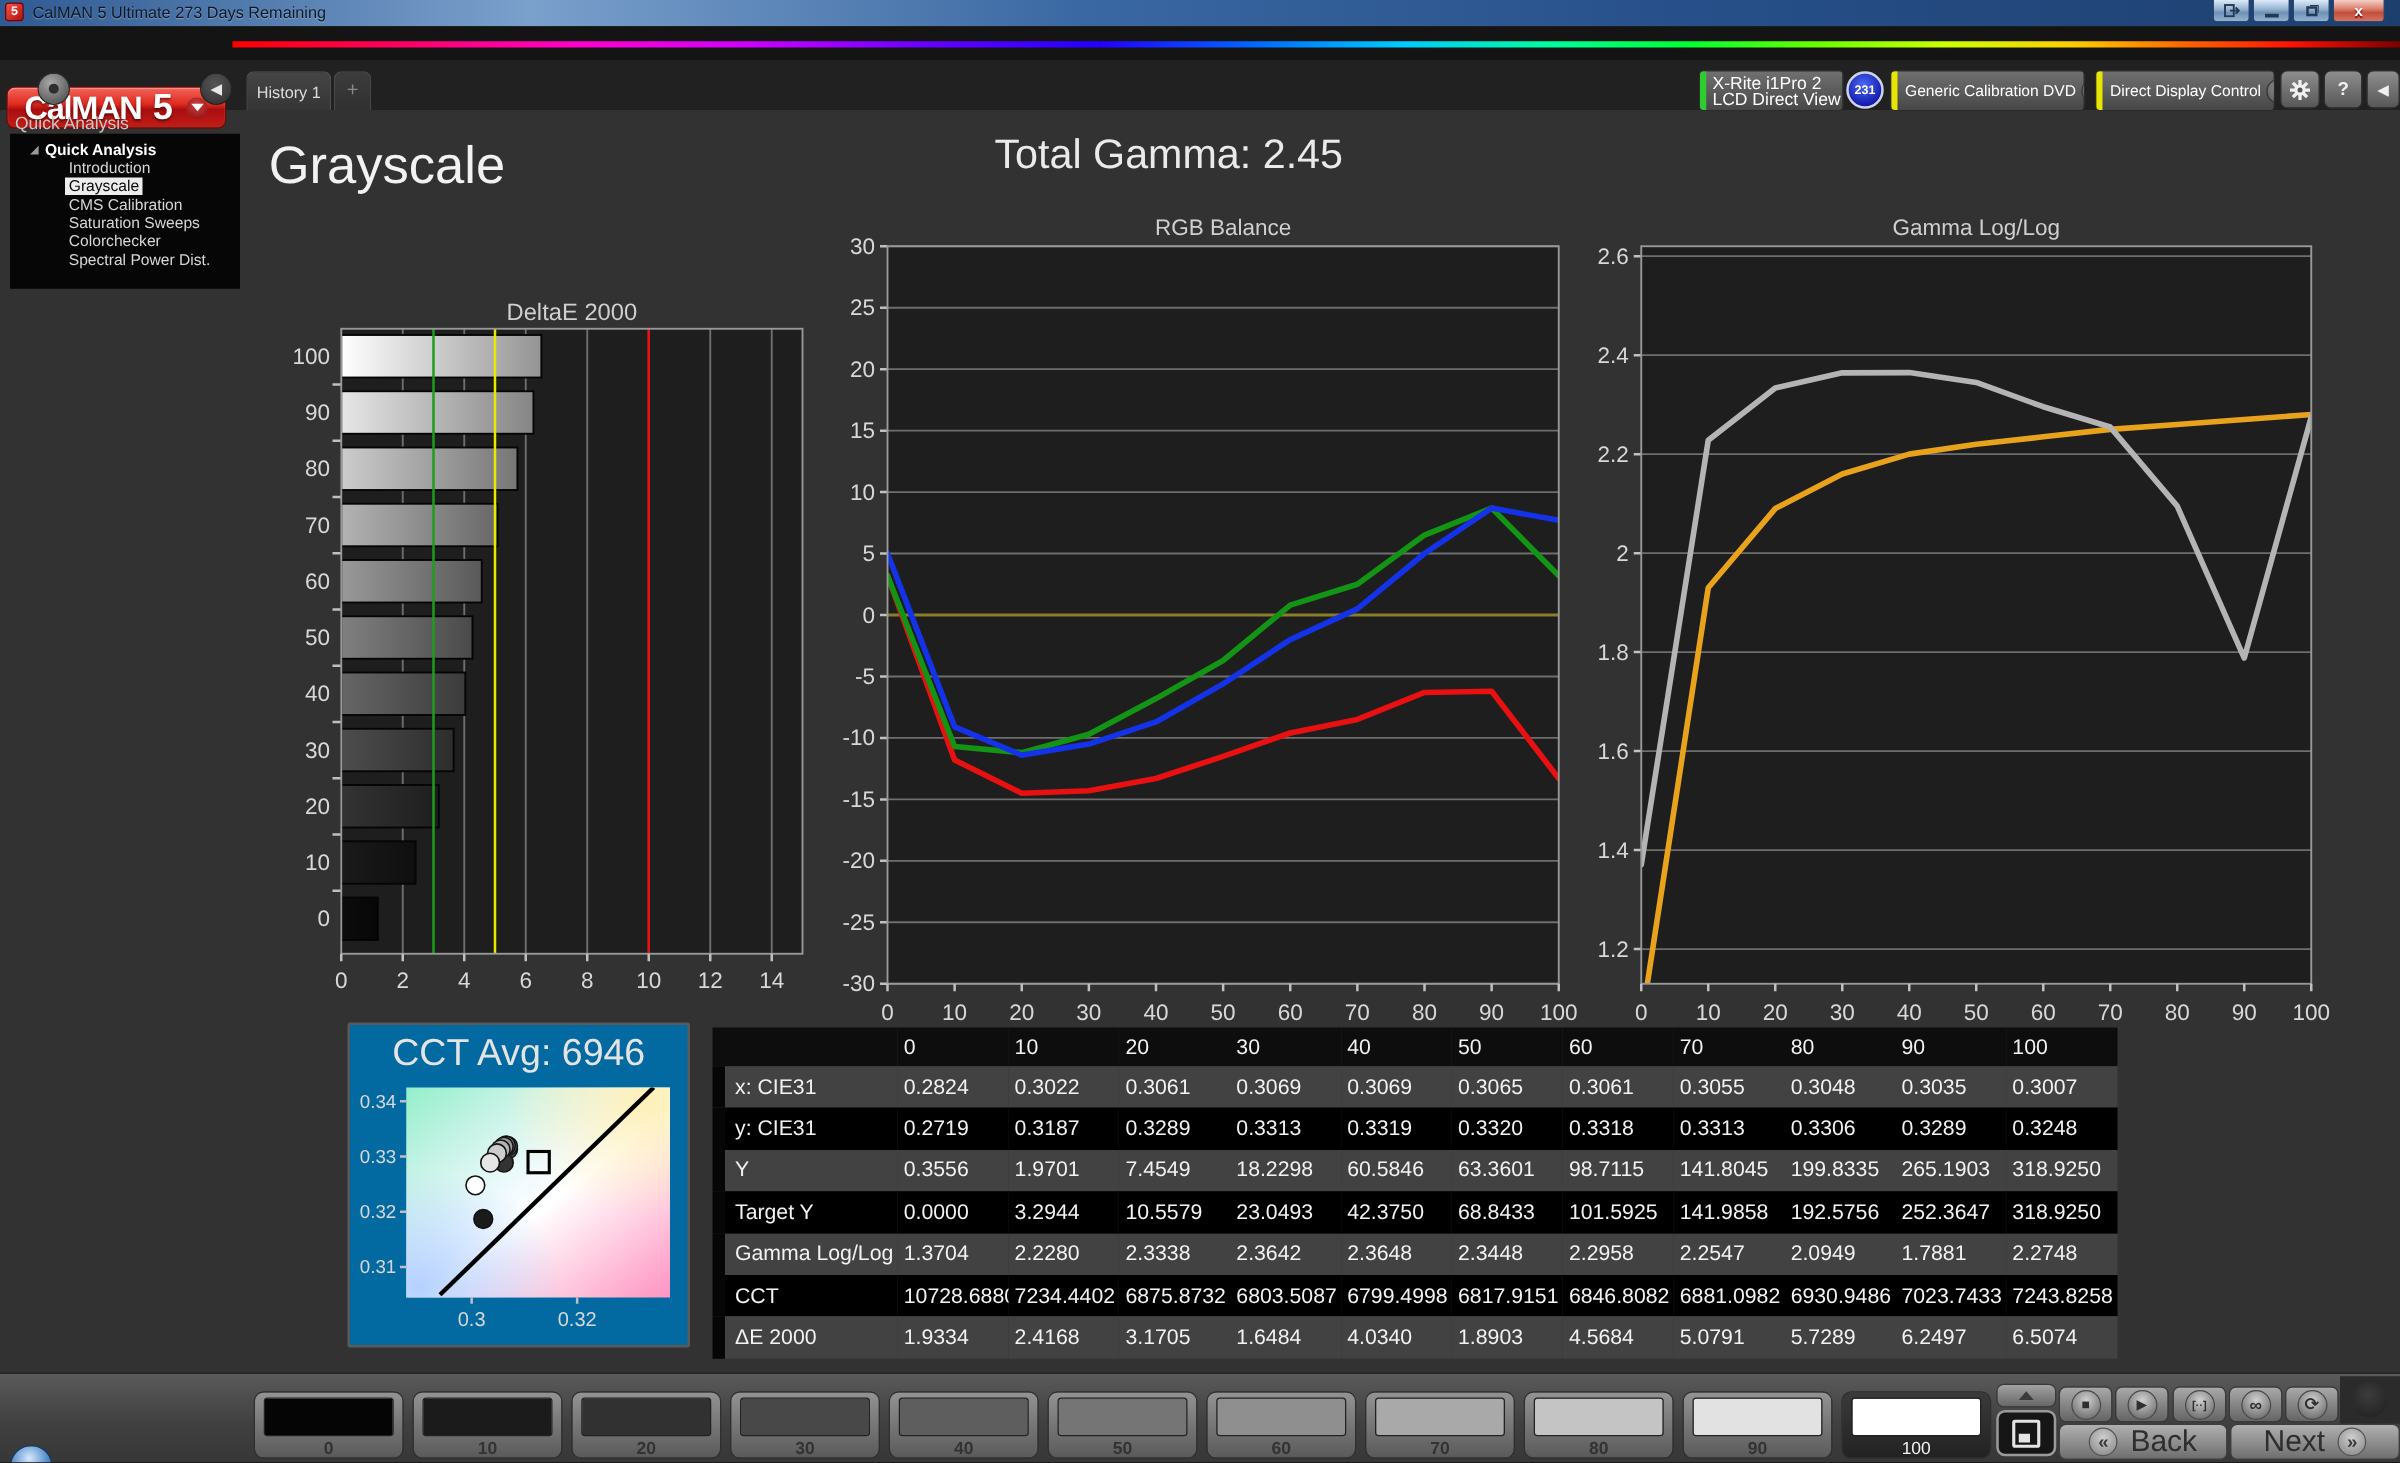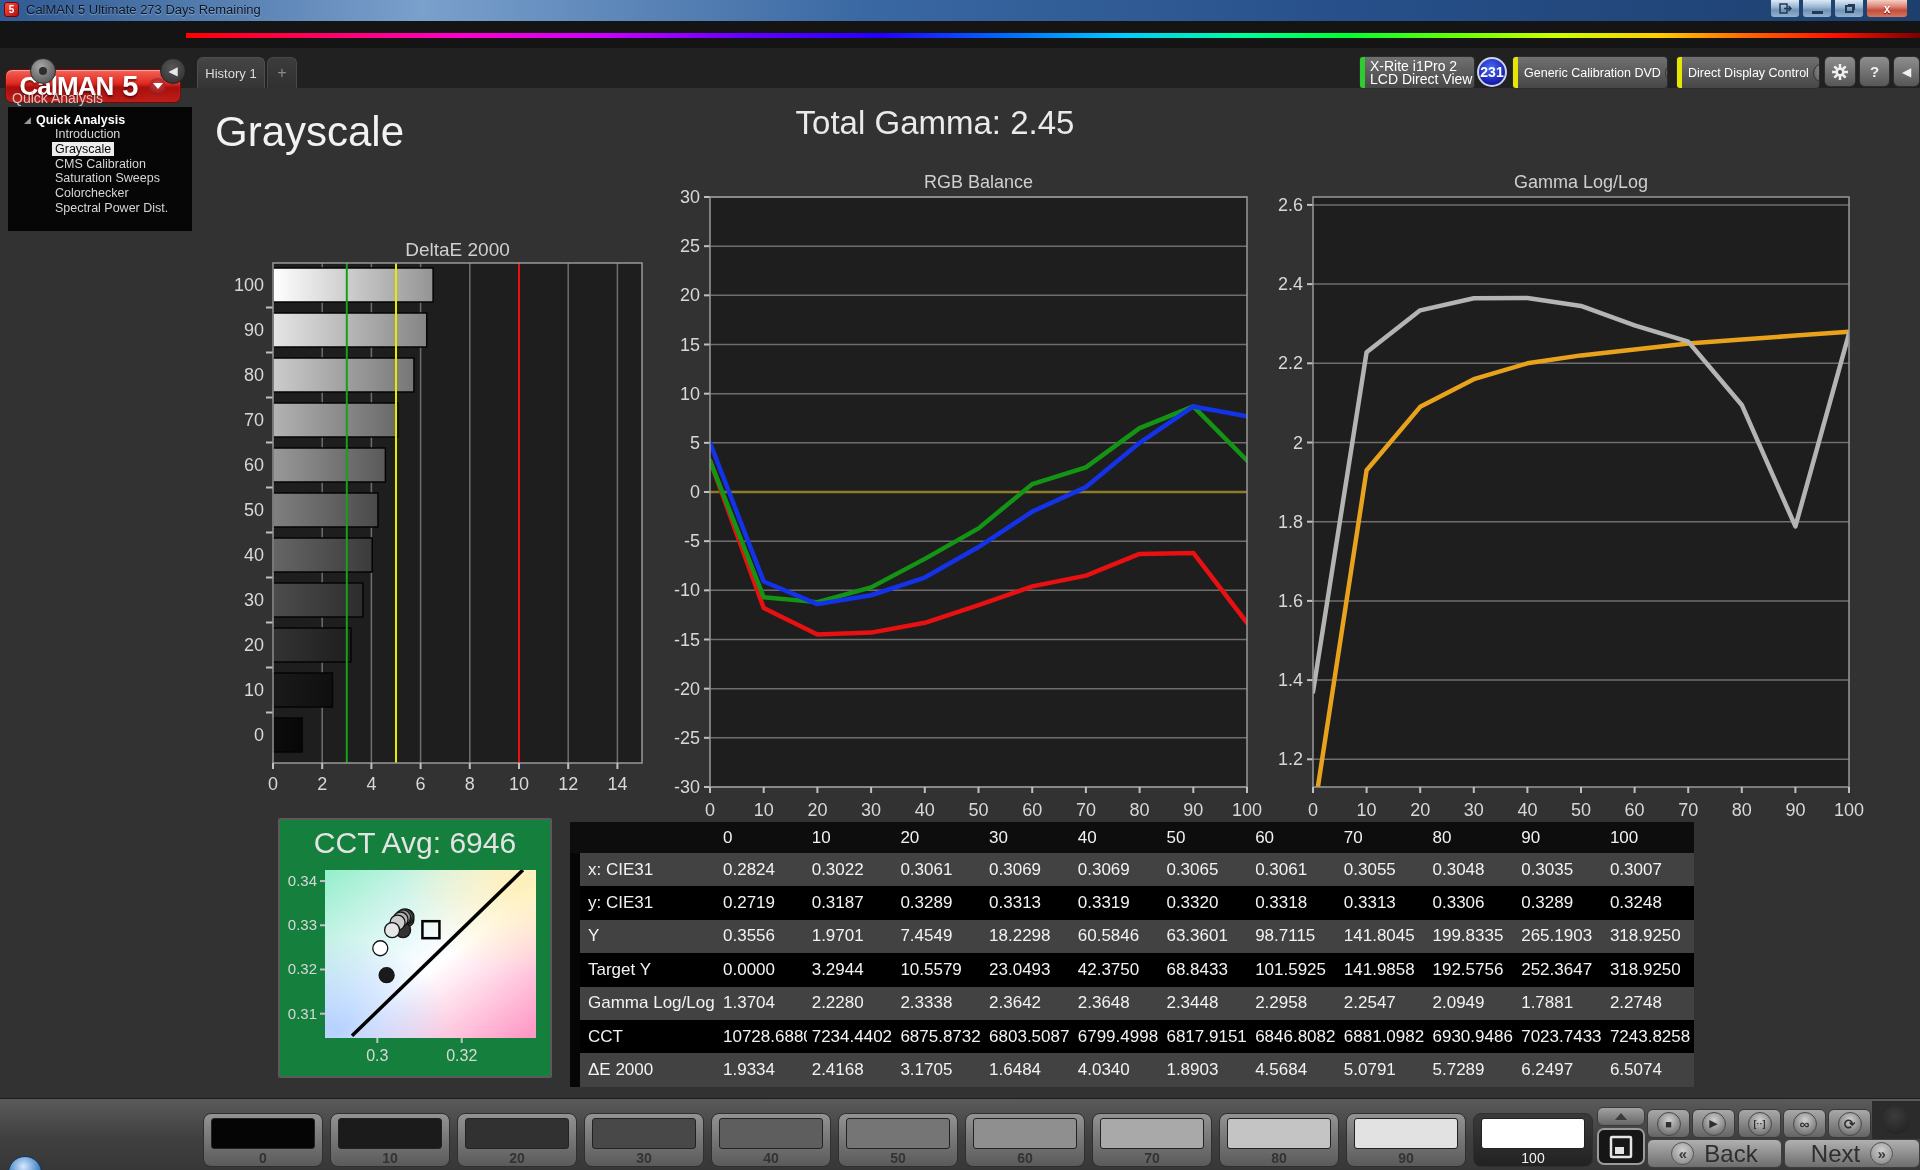--- a/index.html
+++ b/index.html
@@ -57,21 +57,21 @@
     border:1px solid #2c2c2c; display:flex; align-items:center; color:#fff; overflow:hidden; }
   .dd .stripe { width:5px; height:100%; flex:0 0 5px; }
   .dd .dd-lines { padding:2px 4px 2px 5px; font-size:14px; line-height:13px; white-space:nowrap; flex:1; }
   .dd .dd-label { padding:0 4px 0 6px; font-size:12.5px; white-space:nowrap; flex:1; }
   .chev { width:20px; height:20px; border-radius:50%; flex:0 0 20px; margin-right:4px;
     background:radial-gradient(circle at 50% 35%,#909090,#555); border:1px solid #333;
     display:flex; align-items:center; justify-content:center; }
   .chev .tri-down { border-left-width:4px; border-right-width:4px; border-top-width:5px; border-top-color:#eee; }
   .badge { position:absolute; left:1477px; top:57px; width:30px; height:30px; border-radius:50%;
     background:radial-gradient(circle at 45% 35%,#4a6af8,#1318a8 75%); border:2px solid #cdd3ea;
-    color:#fff; font-size:14px; font-weight:bold; display:flex; align-items:center; justify-content:center; }
+    color:#fff; font-size:10px; font-weight:bold; display:flex; align-items:center; justify-content:center; }
   .sq-btn { position:absolute; top:56px; height:31px; border-radius:6px;
     background:linear-gradient(180deg,#8e8e8e,#575757); border:1px solid #2e2e2e;
     display:flex; align-items:center; justify-content:center; color:#f0f0f0; }
 
   
   .side-header { position:absolute; left:12px; top:90px; font-size:14px; color:#c8c8c8; }
   .tree { position:absolute; left:8px; top:107px; width:184px; height:124px; background:#060606; padding-top:5px; }
   .tree-root { display:flex; align-items:center; gap:5px; padding-left:16px; color:#fff; font-size:12.5px; font-weight:bold; height:15px; }
   .tree-exp { color:#999; font-size:9px; }
   .tree-item { padding-left:44px; color:#d6d6d6; font-size:12.5px; height:14.7px; display:flex; align-items:center; }
@@ -80,21 +80,21 @@
 
   
   .page-title { position:absolute; left:215px; top:108px; font-size:42px; color:#f2f2f2; }
   .collection-avg { position:absolute; left:253px; top:176px; font-size:29px; color:#eaeaea; }
   .total-gamma { position:absolute; left:700px; top:104px; width:470px; text-align:center; font-size:33px; color:#eaeaea; }
 
   .chartbox { position:absolute; }
   svg text { font-family:"Liberation Sans","DejaVu Sans",sans-serif; }
 
   
-  .cct-panel { position:absolute; left:278px; top:818px; width:274px; height:260px; background:#15803d;
+  .cct-panel { position:absolute; left:278px; top:818px; width:274px; height:260px; background:#0369a1;
     border:2px solid #5a5a5a; border-radius:2px; }
   .cct-title { position:absolute; left:0; top:6px; width:100%; text-align:center; font-size:30px; color:#e4e4e4; }
 
   
   .gtable { position:absolute; left:570px; top:822px; display:grid;
     grid-template-columns:10px 138px repeat(11,88.7px);
     grid-template-rows:31px repeat(7,33.4px); }
   .gtable > div { display:flex; align-items:center; font-size:17px; color:#f2f2f2; overflow:hidden; white-space:nowrap; }
   .gt-strip { background:#060606; }
   .gt-h { background:#0d0d0d; padding-left:5px; }

